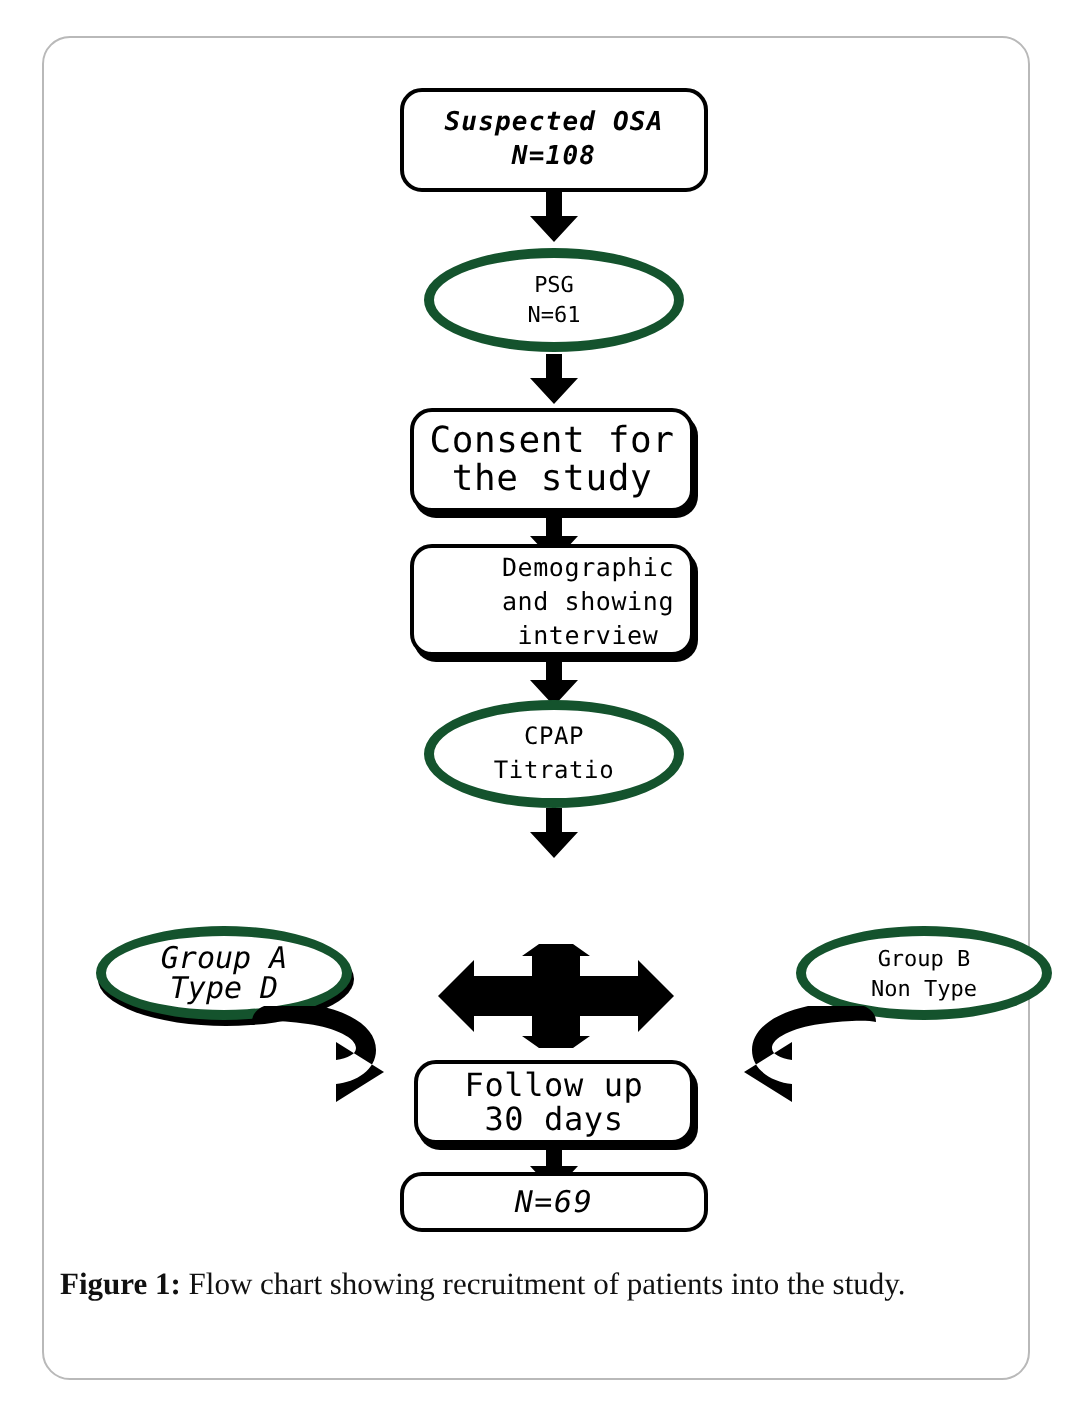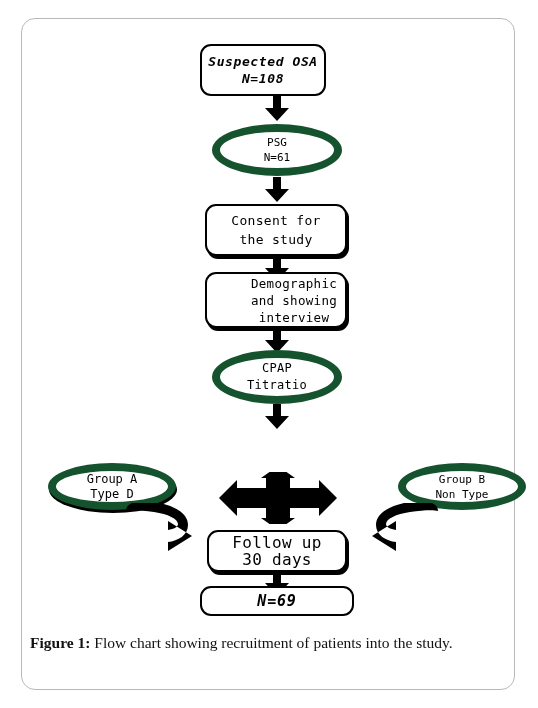--- a/index.html
+++ b/index.html
@@ -67,69 +67,69 @@
     border-top-right-radius: 0px;
     border-bottom-right-radius: 0px;
     box-shadow: 3px 3px 0 0 #000000;
   }
 
   .box-shadow {
     box-shadow: 2px 3px 0 0 #000000;
   }
 
   .ellipse {
-    border: 8px solid #14532d;
+    border: 5px solid #14532d;
     border-radius: 50% / 50%;
   }
 
   .ellipse-shadow {
     box-shadow: 1px 3px 0 0 #000000;
   }
 
   
   #node-suspected-osa {
-    left: 200px; top: 44px; width: 126px; height: 52px;
+    left: 200px; top: 44px; width: 154px; height: 52px;
     font-size: 13px; font-weight: bold; font-style: italic;
     line-height: 17px; letter-spacing: 0.6px;
   }
   #node-psg {
     left: 212px; top: 124px; width: 130px; height: 52px;
     font-size: 11px; line-height: 15px;
   }
   #node-consent {
     left: 205px; top: 204px; width: 142px; height: 52px;
-    font-size: 13px; line-height: 19px; letter-spacing: 0.3px;
+    font-size: 18px; line-height: 19px; letter-spacing: 0.3px;
   }
   #node-demographic {
     left: 205px; top: 272px; width: 142px; height: 56px;
     font-size: 12.5px; line-height: 17px; letter-spacing: 0.3px; padding-left: 36px;
   }
   #node-cpap {
     left: 212px; top: 350px; width: 130px; height: 54px;
     font-size: 12px; line-height: 17px; letter-spacing: 0.3px;
   }
   #node-ds14 {
     left: 207px; top: 431px; width: 140px; height: 24px;
     font-size: 12px; letter-spacing: 0.3px;
   }
   #node-group-a {
     left: 48px; top: 463px; width: 128px; height: 47px;
-    font-size: 12px; line-height: 15px;
+    font-size: 15px; line-height: 15px; font-style: italic;
   }
   #node-group-b {
     left: 398px; top: 463px; width: 128px; height: 47px;
     font-size: 11px; line-height: 15px;
   }
   #node-follow-up {
     left: 207px; top: 530px; width: 140px; height: 42px;
     font-size: 16px; line-height: 17px; letter-spacing: 0.3px;
   }
   #node-final-n {
     left: 200px; top: 586px; width: 154px; height: 30px;
-    font-size: 15px; font-weight: bold; font-style: italic;
+    font-size: 15px; font-weight: normal; font-style: italic;
     letter-spacing: 0.8px;
   }
 
   
   .arrow-down {
     position: absolute;
     width: 30px;
     height: 26px;
   }
   .arrow-down svg { display: block; }

